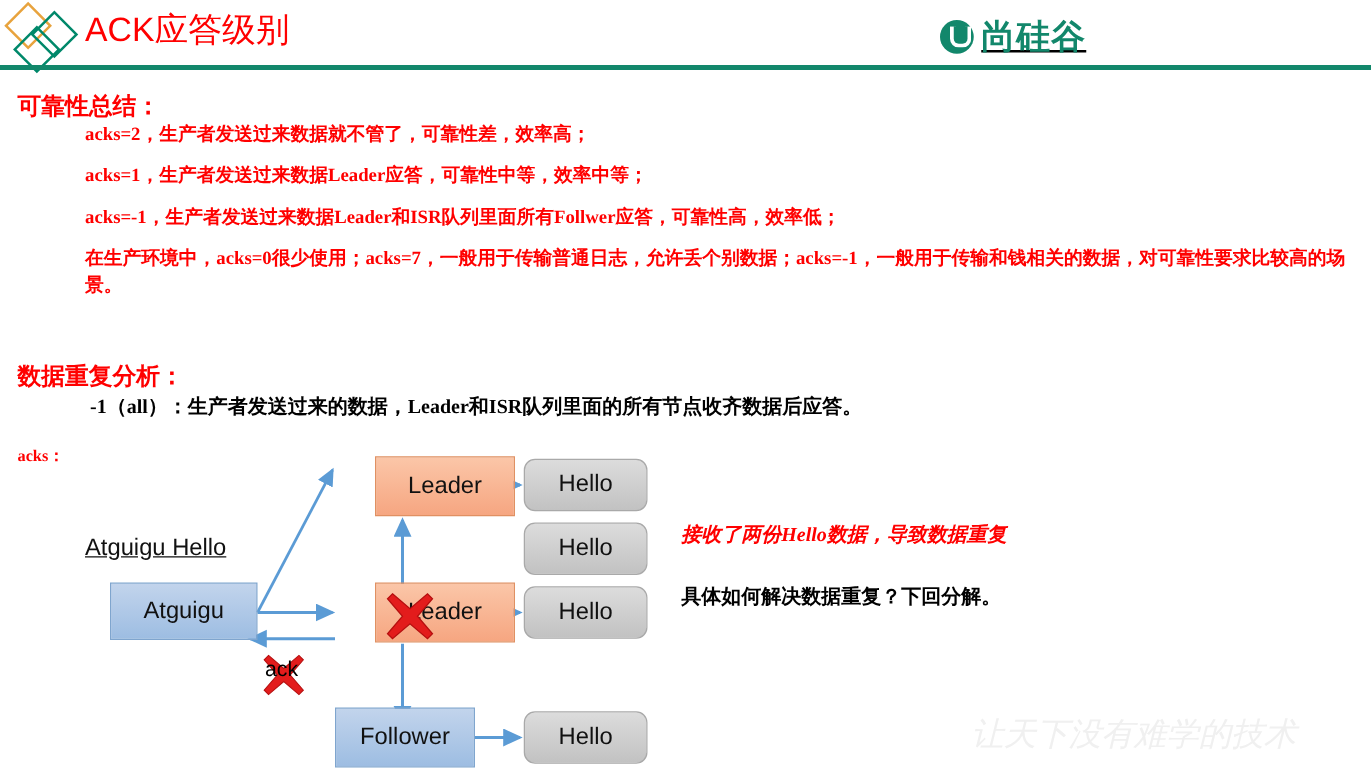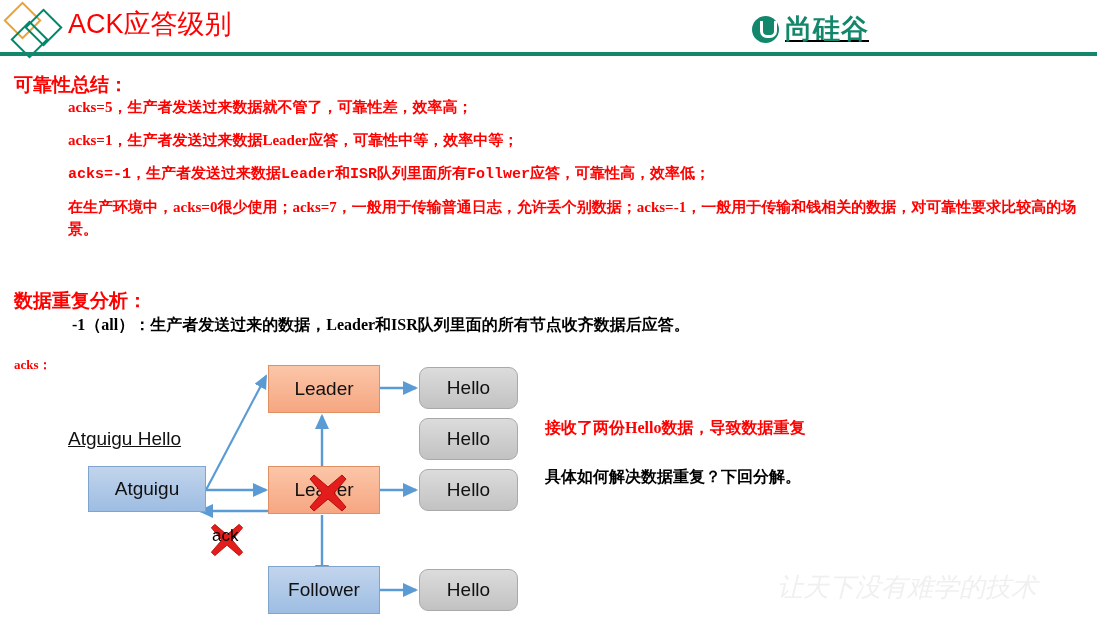--- a/index.html
+++ b/index.html
@@ -57,20 +57,21 @@
 
   
   .diagram{position:absolute;left:0;top:350px;width:1097px;height:269px;}
   .node{
     position:absolute;display:flex;align-items:center;justify-content:center;
     font-size:19px;color:#111111;box-sizing:border-box;
   }
   .node.orange{
     background:linear-gradient(180deg,#FBC6A8 0%,#F6A681 100%);
     border:1px solid #E09062;
+    margin-left:32px;
   }
   .node.blue{
     background:linear-gradient(180deg,#C2D4EC 0%,#9DBDE2 100%);
     border:1px solid #7FA5CE;
   }
   .node.grey{
     background:linear-gradient(180deg,#DCDCDC 0%,#C2C2C2 100%);
     border:1px solid #A9A9A9;border-radius:9px;
   }
   .plain-label{
@@ -109,23 +110,23 @@
     <div class="slide-title">ACK应答级别</div>
     <div class="brand">
       <span class="brand-badge"></span>
       <span class="brand-text">尚硅谷</span>
     </div>
     <div class="rule"></div>
   </div>
 
   <div class="sec-head" style="left:14px;top:72px;">可靠性总结：</div>
 
-  <div class="para" style="left:68px;top:98px;">acks=5，生产者发送过来数据就不管了，可靠性差，效率高；</div>
+  <div class="para" style="left:68px;top:98px;">acks=2，生产者发送过来数据就不管了，可靠性差，效率高；</div>
   <div class="para" style="left:68px;top:131px;">acks=1，生产者发送过来数据Leader应答，可靠性中等，效率中等；</div>
-  <div class="para" style="left:68px;top:164px;font-family:Liberation Mono, monospace;">acks=-1，生产者发送过来数据Leader和ISR队列里面所有Follwer应答，可靠性高，效率低；</div>
+  <div class="para" style="left:68px;top:164px;">acks=-1，生产者发送过来数据Leader和ISR队列里面所有Follwer应答，可靠性高，效率低；</div>
   <div class="para wrap" style="left:68px;top:197px;width:1020px;">在生产环境中，acks=0很少使用；acks=7，一般用于传输普通日志，允许丢个别数据；acks=-1，一般用于传输和钱相关的数据，对可靠性要求比较高的场景。</div>
 
   <div class="sec-head" style="left:14px;top:288px;">数据重复分析：</div>
   <div class="acks-label" style="left:14px;top:319px;margin-top:37px;">acks：</div>
   <div class="acks-body" style="left:72px;top:315px;">-1（all）：生产者发送过来的数据，Leader和ISR队列里面的所有节点收齐数据后应答。</div>
 
   <div class="diagram">
 
     <svg class="arrows" viewBox="0 0 1097 269">
       <defs>
@@ -168,18 +169,18 @@
 
     <svg class="xmark" style="left:305px;top:120px;width:46px;height:46px;" viewBox="0 0 46 46">
       <path d="M9,5 L23,17 L37,5 L41,9 L29,23 L41,37 L37,41 L23,29 L9,41 L5,37 L17,23 L5,9 Z" fill="#E31C1C" stroke="#B50F0F" stroke-width="1"></path>
     </svg>
 
     <div class="ack-label" style="left:212px;top:176px;">ack</div>
     <svg class="xmark" style="left:207px;top:170px;width:40px;height:40px;" viewBox="0 0 46 46">
       <path d="M9,5 L23,17 L37,5 L41,9 L29,23 L41,37 L37,41 L23,29 L9,41 L5,37 L17,23 L5,9 Z" fill="#E31C1C" stroke="#B50F0F" stroke-width="1"></path>
     </svg>
 
-    <div class="note-red" style="left:545px;top:68px;">接收了两份Hello数据，导致数据重复</div>
+    <div class="note-red" style="left:545px;top:68px;font-style:italic;">接收了两份Hello数据，导致数据重复</div>
     <div class="note-black" style="left:545px;top:117px;">具体如何解决数据重复？下回分解。</div>
   </div>
 
   <div class="watermark">让天下没有难学的技术</div>
 </div>
 
 </body></html>

